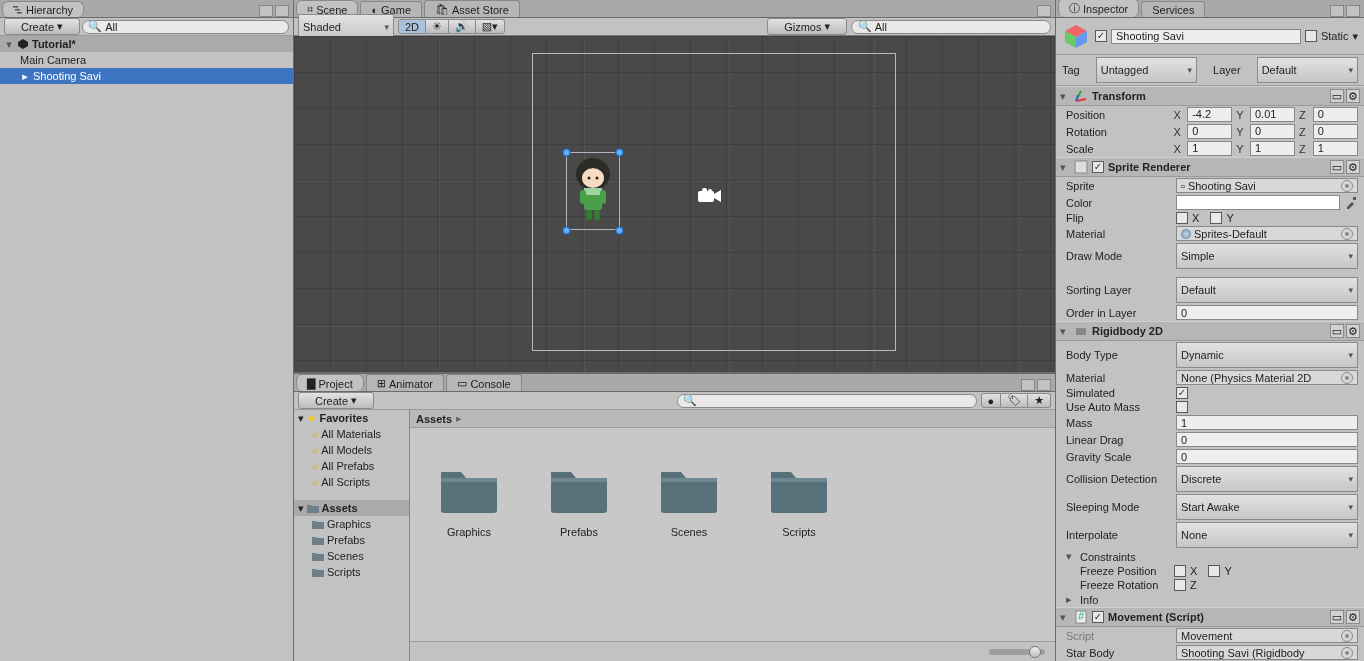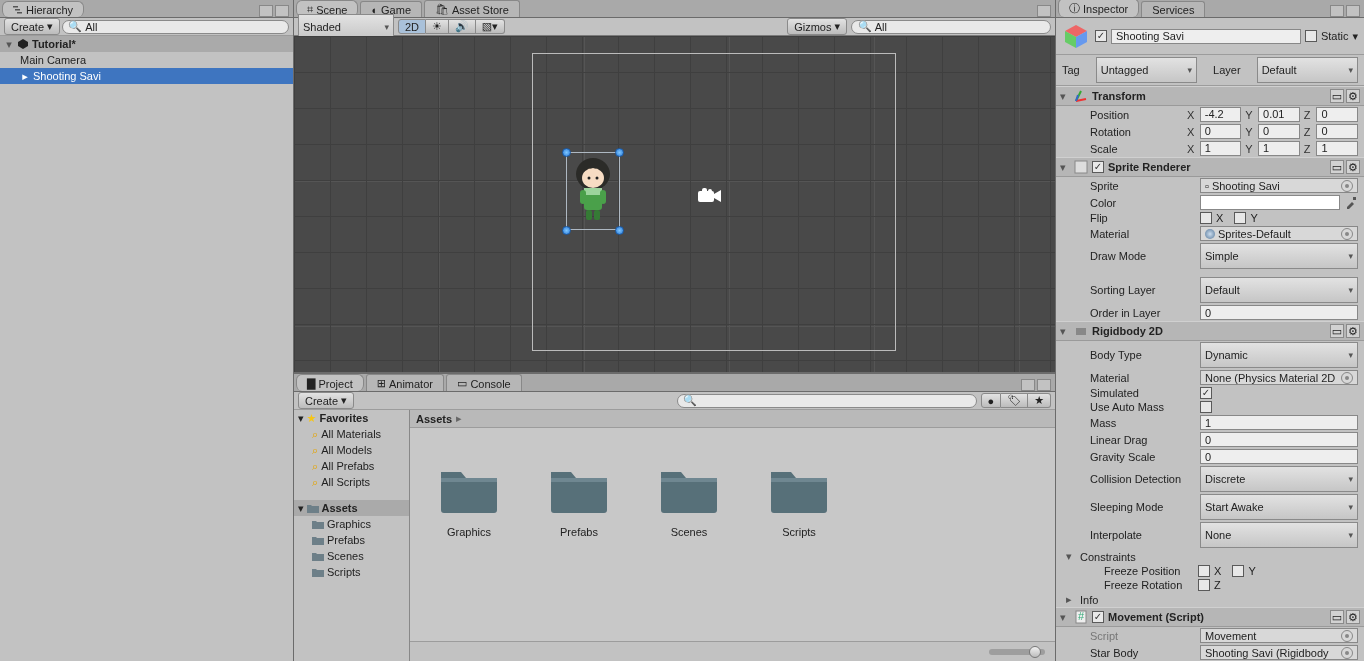--- a/index.html
+++ b/index.html
@@ -13,21 +13,21 @@
 .tab-bar{height:18px;background:#a9a9a9;display:flex;align-items:flex-end;border-bottom:1px solid #6b6b6b;padding-left:2px;}
 .tab{padding:2px 10px 1px;background:#b6b6b6;border:1px solid #888;border-bottom:none;border-radius:3px 3px 0 0;margin-right:2px;cursor:default;display:flex;align-items:center;gap:3px;}
 .tab.active{background:#c2c2c2;border-radius:6px;}
 .tab .ico{width:10px;height:10px;}
 .tabbar-right{margin-left:auto;display:flex;gap:2px;padding-right:4px;align-items:center;}
 .tb-btn{width:14px;height:12px;background:#c2c2c2;border:1px solid #888;}
 
 
 .panel{background:#c2c2c2;flex:1;display:flex;flex-direction:column;overflow:hidden;}
 .toolbar{height:18px;display:flex;align-items:center;gap:2px;background:#c2c2c2;border-bottom:1px solid #9c9c9c;padding:0 4px;}
-.btn{background:linear-gradient(#e2e2e2,#bcbcbc);border:1px solid #8a8a8a;border-radius:3px;padding:1px 6px;display:inline-flex;align-items:center;gap:3px;cursor:default;}
+.btn{background:linear-gradient(#e2e2e2,#bcbcbc);border:1px solid #8a8a8a;border-radius:3px;padding:1px 16px;display:inline-flex;align-items:center;gap:3px;cursor:default;}
 .search{flex:1;height:14px;background:#e9e9e9;border:1px solid #8a8a8a;border-radius:8px;display:flex;align-items:center;padding:0 6px;color:#777;}
 .search .q{margin-right:3px;}
 .row{height:16px;display:flex;align-items:center;padding-left:4px;gap:3px;}
 .row.dark{background:#aaa;}
 .row .fold{width:10px;text-align:center;color:#555;}
 .row.sel{background:#3e75c0;color:#fff;}
 .row.sel *{color:#fff;}
 .indent1{padding-left:20px;}
 svg{display:block;}
 
@@ -78,21 +78,21 @@
 .cb.ck::after{content:"✓";font-size:10px;line-height:1;color:#333;}
 .layrow{display:flex;align-items:center;gap:16px;padding:2px 6px;border-bottom:1px solid #9c9c9c;}
 .dd{background:linear-gradient(#e2e2e2,#c6c6c6);border:1px solid #8a8a8a;height:15px;padding:12px 4px;display:flex;align-items:center;justify-content:space-between;}
 .dd::after{content:"▾";font-size:9px;color:#555;margin-left:4px;}
 .comp-h{background:#b6b6b6;border-top:1px solid #d0d0d0;border-bottom:1px solid #9a9a9a;display:flex;align-items:center;padding:2px 4px;gap:4px;}
 .comp-h .fold{width:10px;color:#555;}
 .comp-h .ttl{font-weight:bold;flex:1;}
 .comp-h .tools{display:flex;gap:2px;}
 .minibtn{width:14px;height:14px;border:1px solid #8a8a8a;background:#d2d2d2;display:flex;align-items:center;justify-content:center;}
 .prop{display:flex;align-items:center;padding:1px 6px 1px 10px;gap:4px;}
-.prop .lab{width:106px;margin-left:24px;}
+.prop .lab{width:106px;}
 .prop .lab.s{width:90px;}
 .num{background:#eee;border:1px solid #888;height:15px;padding:0 4px;width:46px;}
 .numw{flex:1;min-width:40px;}
 .axis{width:10px;text-align:left;color:#333;}
 .ref{background:#d8d8d8;border:1px solid #888;height:15px;display:flex;align-items:center;flex:1;padding:0 4px;gap:3px;}
 .ref .circ{margin-left:auto;width:12px;height:12px;border:1px solid #888;border-radius:50%;display:flex;align-items:center;justify-content:center;}
 .ref .circ::after{content:"";width:4px;height:4px;border-radius:50%;background:#888;}
 .colbar{border:1px solid #888;height:15px;background:#fff;flex:1;position:relative;}
 .colbar::after{content:"";position:absolute;right:-16px;top:0;width:14px;height:14px;}
 .eyedrop{width:14px;height:14px;}

